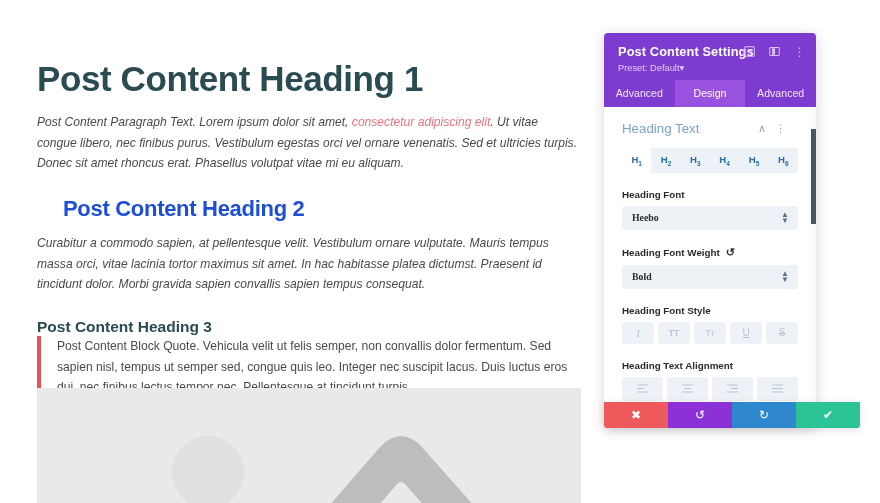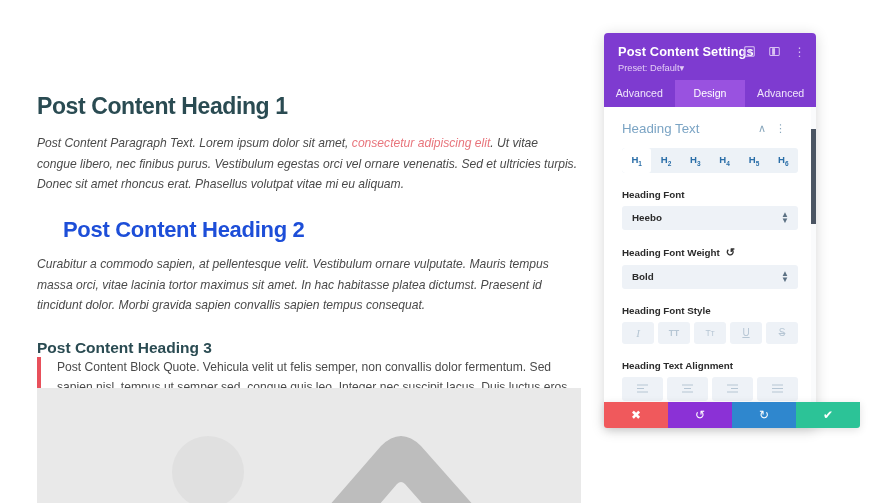--- a/index.html
+++ b/index.html
@@ -17,27 +17,26 @@
     width: 600px; height: 503px;
     background: #ffffff;
     overflow: hidden;
   }
   .content-col {
     position: absolute;
     left: 37px; top: 58px;
     width: 544px;
   }
   .h1 {
-    font-size: 23px;
+    font-size: 35px;
     line-height: 1.18;
     font-weight: 700;
     color: #2a4b52;
     letter-spacing: -0.4px;
     margin-bottom: 13px;
-    margin-top: 35px;
   }
   .h2 {
     font-size: 22px;
     line-height: 1.2;
     font-weight: 700;
     color: #1d4ed8;
     letter-spacing: -0.3px;
     margin-bottom: 11px;
     margin-left: 26px;
   }
@@ -223,20 +222,21 @@
     border-radius: 3px;
     height: 24px;
     display: flex;
     align-items: center;
     padding: 0 10px;
     font-size: 9.8px;
     color: #2b2b2b;
     font-weight: 700;
     cursor: pointer;
     margin-bottom: 16px;
+    font-family: Liberation Serif, serif;
   }
   .select-arrows {
     position: absolute;
     right: 9px; top: 50%;
     transform: translateY(-50%);
     font-size: 8px;
     color: #5c7184;
     line-height: 0.8;
     text-align: center;
   }

